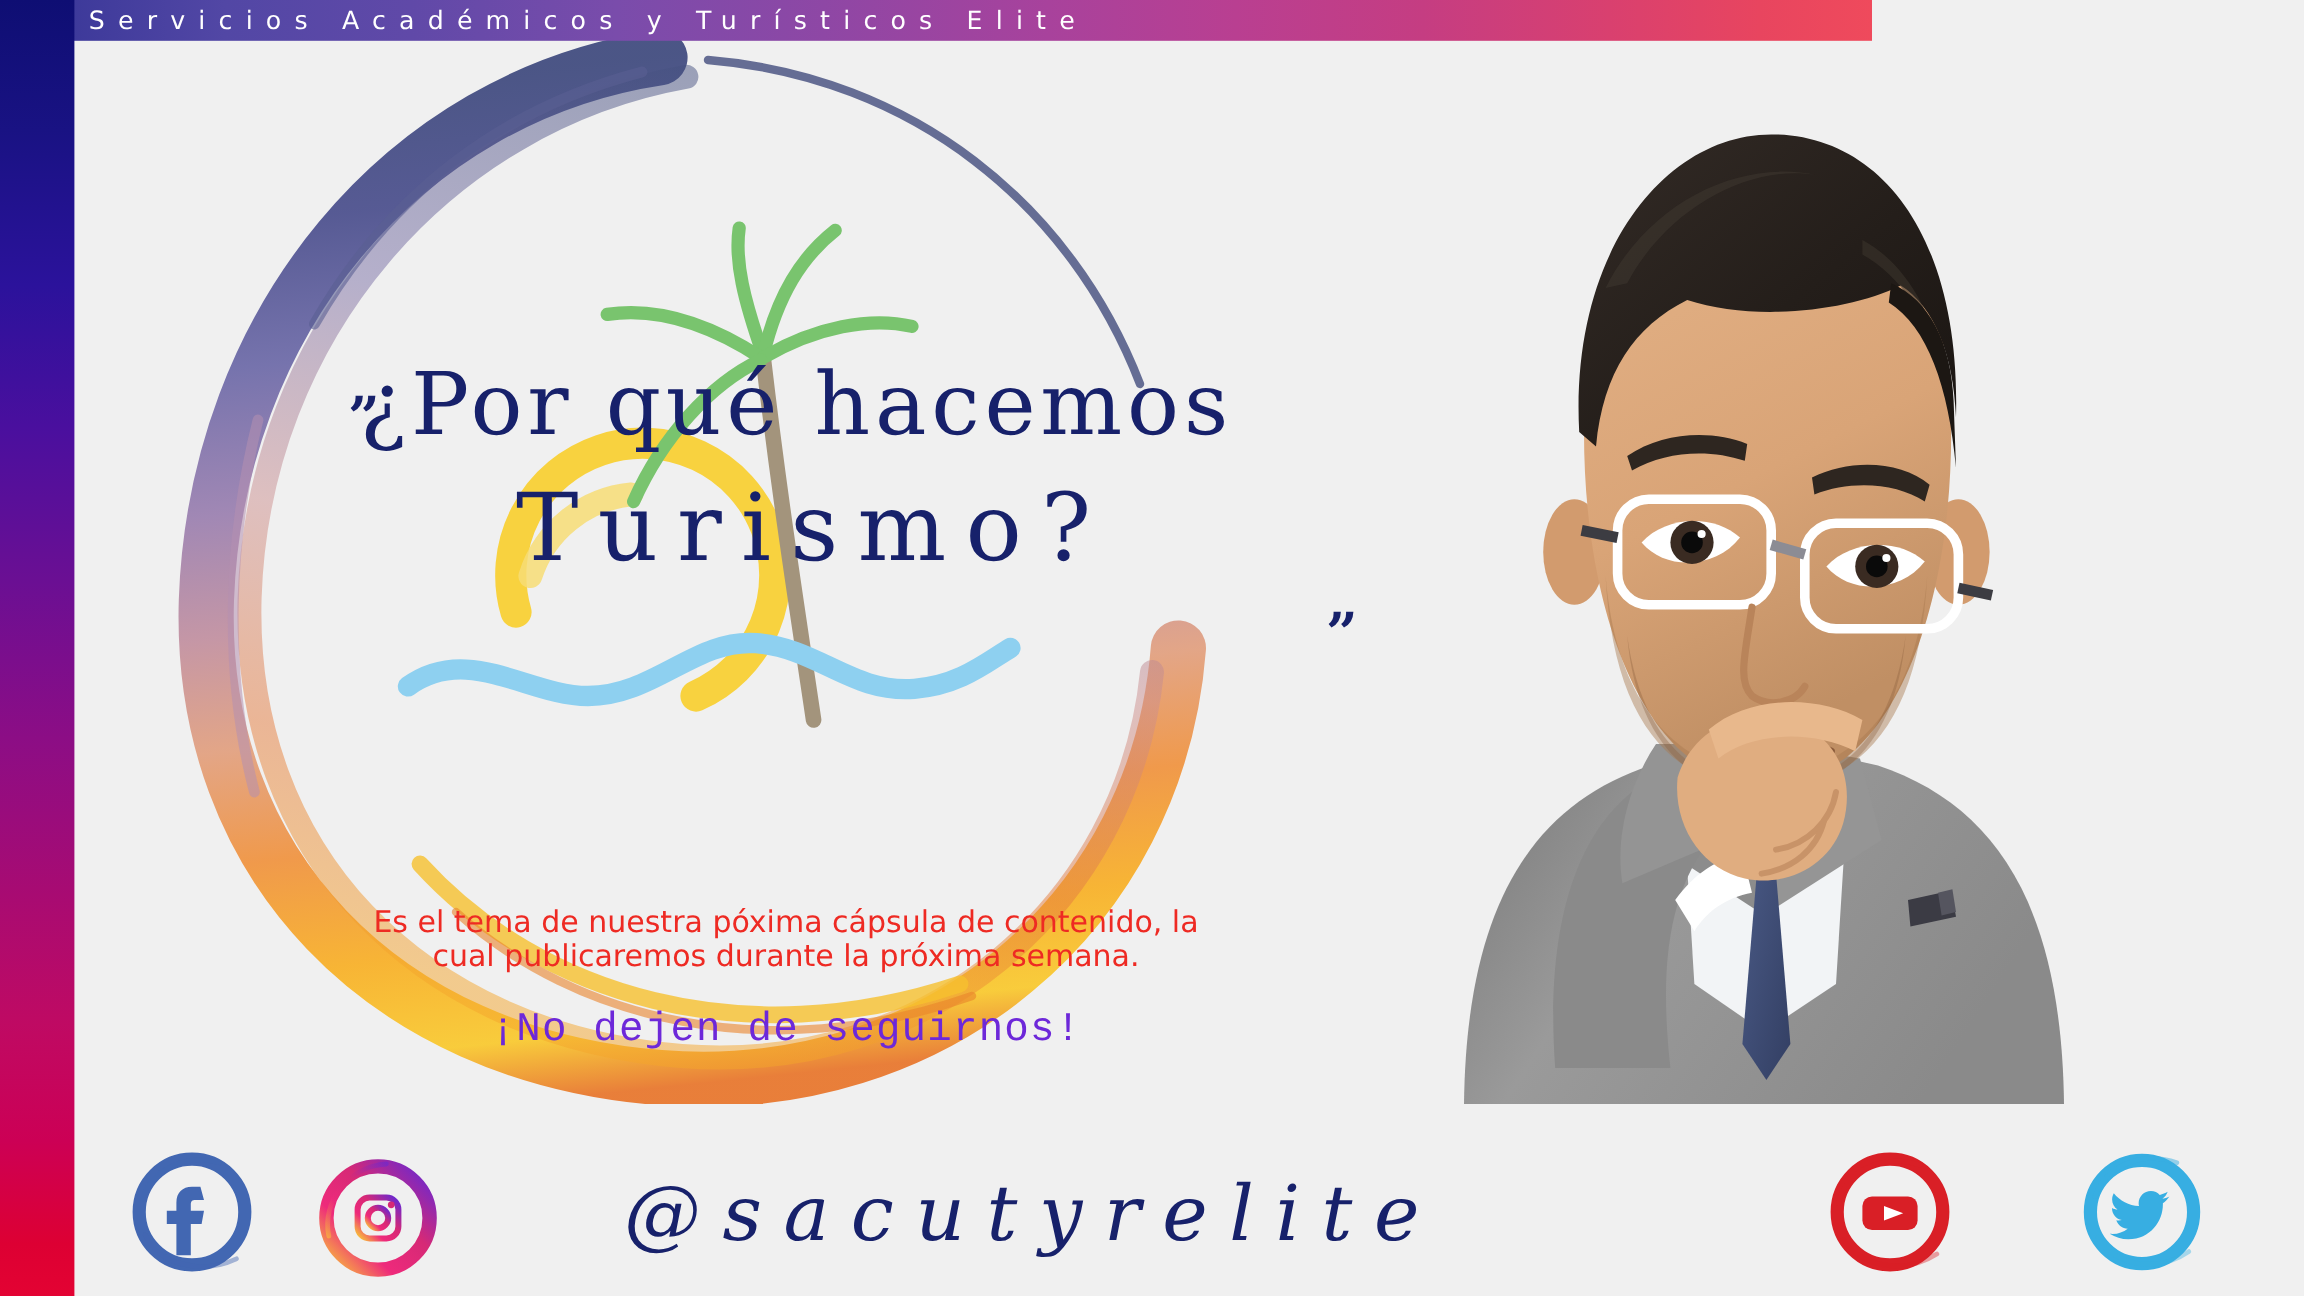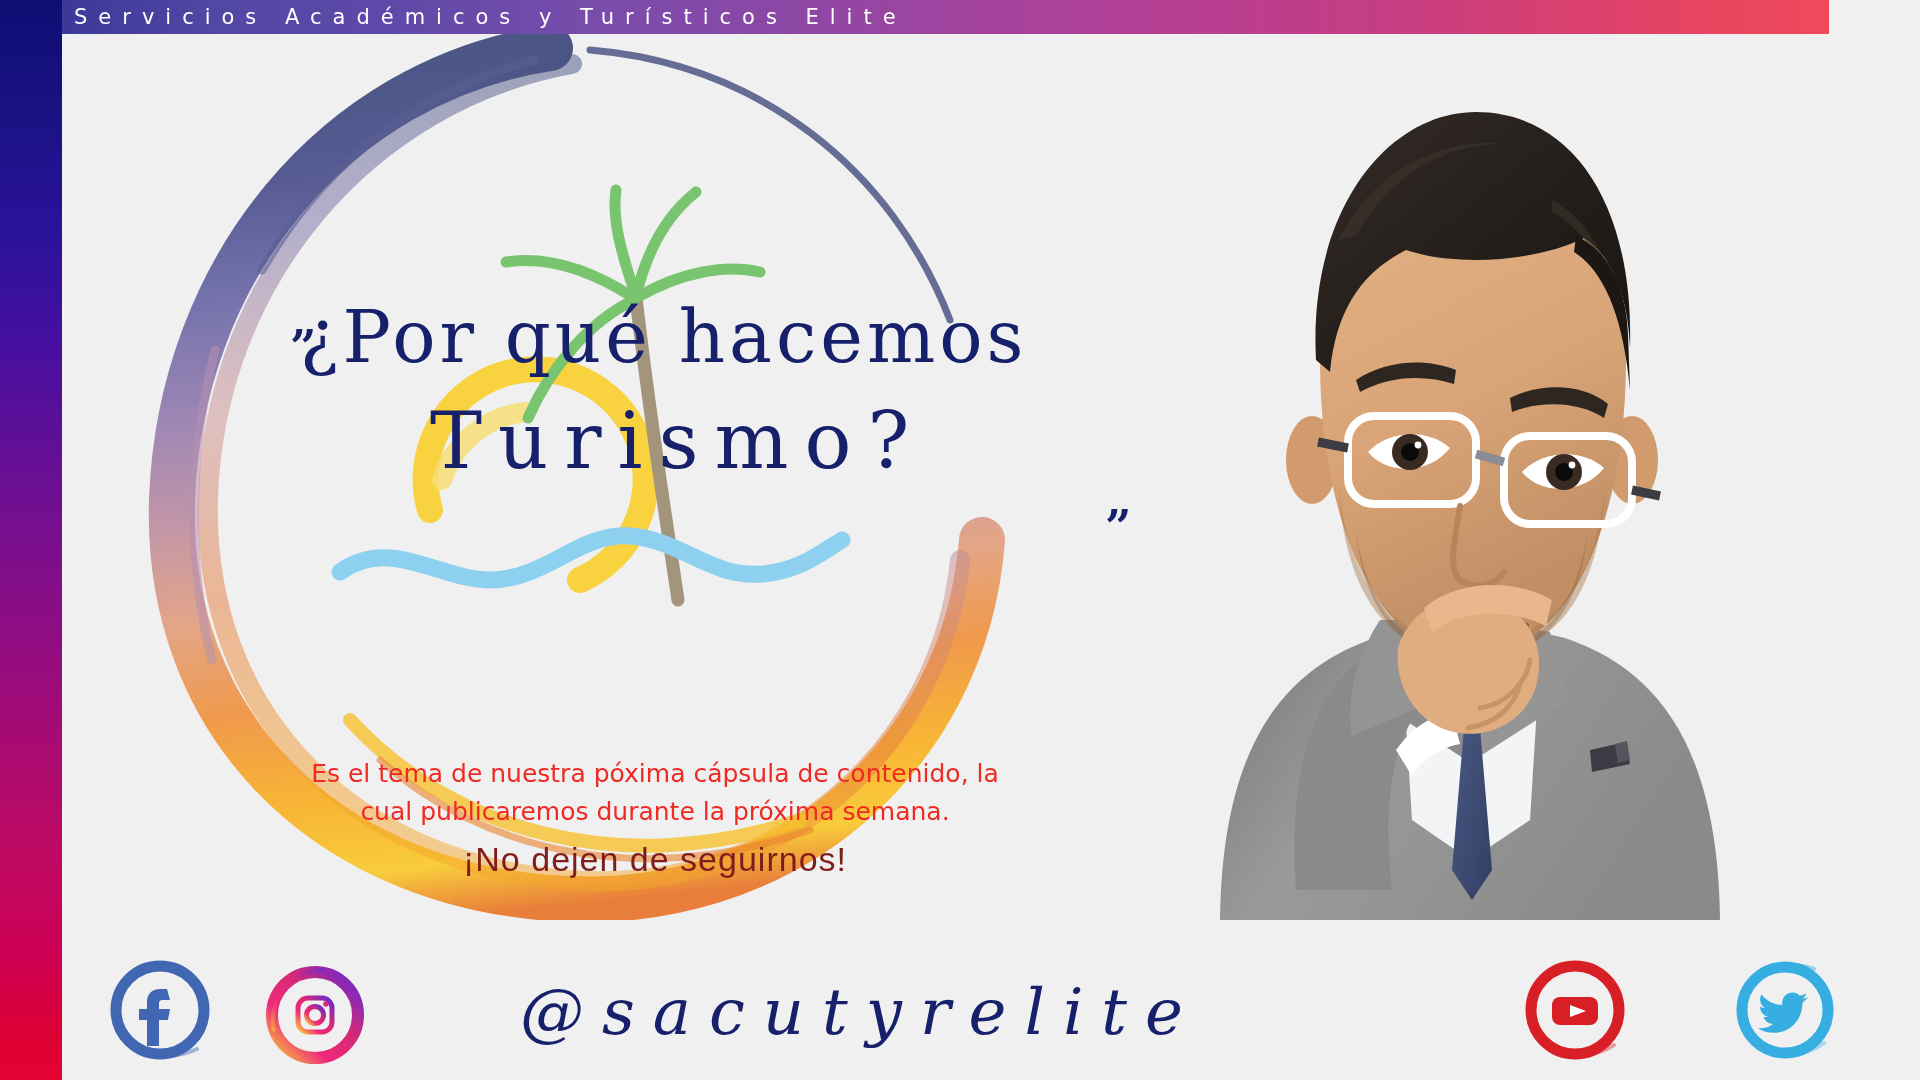--- a/index.html
+++ b/index.html
@@ -5,21 +5,21 @@
   html,body{margin:0;padding:0;}
   body{
     width:1920px;height:1080px;overflow:hidden;
     background:#f0f0f0;
     font-family:"Liberation Sans", sans-serif;
   }
   #poster{position:relative;width:1920px;height:1080px;background:#f0f0f0;overflow:hidden;}
 
   
   #top-banner{
-    position:absolute;left:0;top:0;width:1829px;height:34px;
+    position:absolute;left:0;top:0;width:1560px;height:34px;
     background:linear-gradient(90deg,
       #14147e 0%,  #3b3899 3%, #5247a5 12%, #6049a8 22%,
       #7a4cab 33%, #8e47a5 44%, #a8429c 56%, #b93f91 66%,
       #c53d82 76%, #d9406f 86%, #e8455f 94%, #ef4a5c 100%);
     display:flex;align-items:center;
     z-index:30;
   }
   #top-banner-text{
     margin-left:74px;
     color:#ffffff;
@@ -59,28 +59,28 @@
   .quote-mark{
     position:absolute;color:#17216b;font-size:46px;font-family:"DejaVu Serif",serif;
     z-index:12;font-weight:700;
   }
   #quote-open{left:290px;top:320px;}
   #quote-close{left:1105px;top:500px;}
 
   
   #subtitle{
     position:absolute;left:305px;top:755px;width:700px;
-    color:#ee2a23;font-size:25px;line-height:38px;
+    color:#ee2a23;font-size:25px;line-height:28px;
     font-family:"DejaVu Sans", sans-serif;
     text-align:center;z-index:14;
   }
   #cta{
     position:absolute;left:385px;top:840px;width:540px;
-    color:#7f1d1d;font-size:34px;
-    font-family:Liberation Sans, sans-serif;
+    color:#6d28d9;font-size:34px;
+    font-family:Liberation Mono, monospace;
     text-align:center;z-index:14;letter-spacing:1px;
   }
 
   
   #handle{
     position:absolute;left:520px;top:975px;
     color:#17216b;font-size:64px;letter-spacing:18px;
     font-family:"DejaVu Serif", serif;font-style:italic;
     z-index:16;white-space:nowrap;text-align:center;
   }

